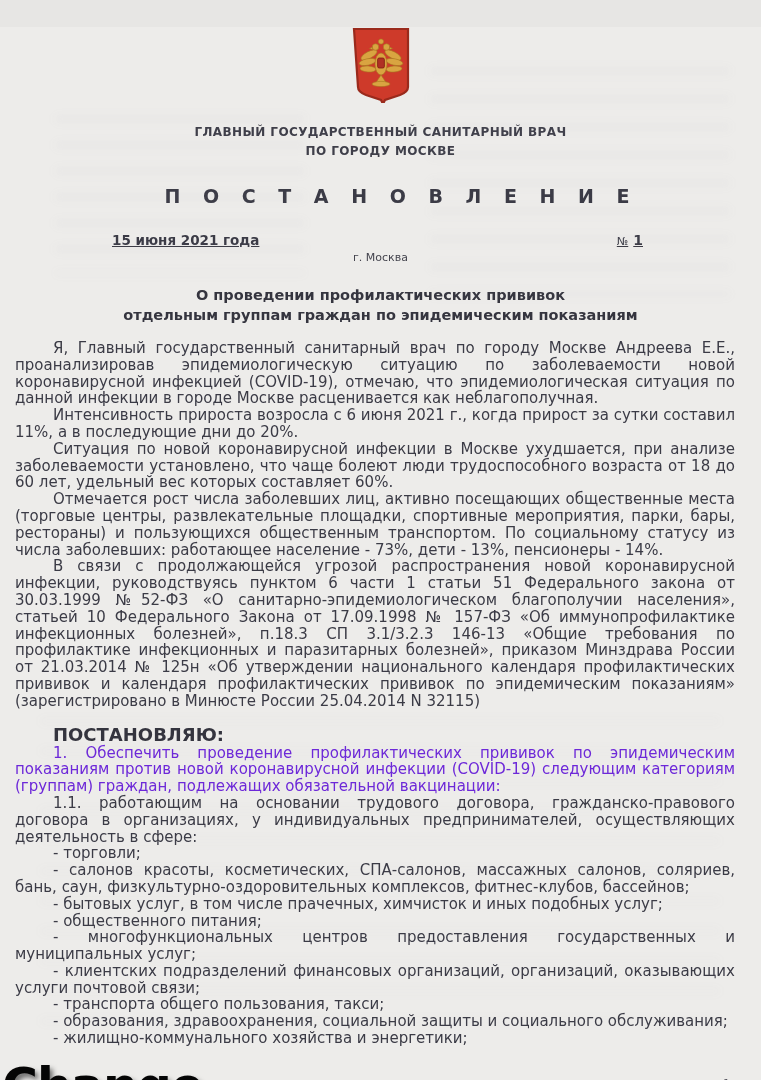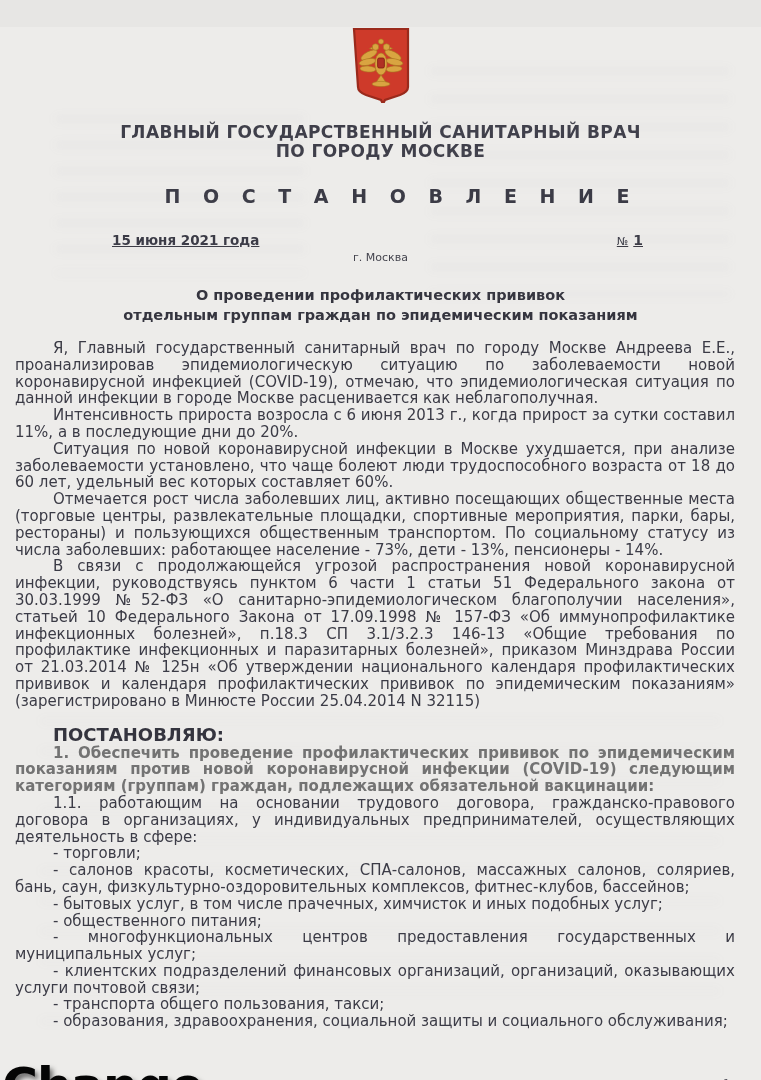--- a/index.html
+++ b/index.html
@@ -20,21 +20,21 @@
       background:repeating-linear-gradient(180deg,rgba(150,150,158,.10) 0 8px,rgba(0,0,0,0) 8px 26px);}
   .s2{left:430px;top:40px;width:300px;height:230px;
       background:repeating-linear-gradient(180deg,rgba(150,150,158,.10) 0 8px,rgba(0,0,0,0) 8px 28px);}
   .s3{left:40px;top:690px;width:680px;height:330px;
       background:repeating-linear-gradient(180deg,rgba(140,140,150,.05) 0 8px,rgba(0,0,0,0) 8px 30px);}
 
   .emblem{display:block;margin:27px auto 0 auto;}
 
   .authority{
     margin-top:20px;text-align:center;font-weight:bold;
-    font-size:17px;line-height:19px;color:#3f3f4a;letter-spacing:.4px;
+    font-size:12px;line-height:19px;color:#3f3f4a;letter-spacing:.4px;
   }
   .doc-type{
     margin-top:24px;text-align:center;font-weight:bold;
     font-size:19px;letter-spacing:8px;color:#3b3b46;padding-left:41px;
   }
   .meta-row{
     margin-top:25px;display:flex;justify-content:space-between;
     padding:0 118px 0 112px;font-size:13.5px;text-decoration:underline;
   }
   .meta-date{font-weight:bold;color:#3b3b46;}
@@ -46,21 +46,21 @@
   .subject{
     margin-top:21px;text-align:center;font-weight:bold;
     font-size:14.5px;line-height:20px;color:#35353f;
   }
 
   .textblock{margin:15px 26px 0 15px;}
   .para{
     margin:0;text-indent:38px;text-align:justify;
     font-size:15px;line-height:16.8px;color:#3b3b46;
   }
-  .para.bold{font-weight:bold;color:#737373;}
+  .para.bold{font-weight:normal;color:#6d28d9;}
   .resolution-heading{
     margin:14px 26px 0 15px;text-indent:38px;
     font-weight:bold;font-size:18px;color:#34343e;
   }
 
   .page-number{
     position:absolute;right:31px;bottom:17px;
     font-size:11px;color:#55555f;
   }
   .watermark{
@@ -116,37 +116,38 @@
   </div>
   <div class="meta-city">г. Москва</div>
 
   <div class="subject">
     <div>О проведении профилактических прививок</div>
     <div>отдельным группам граждан по эпидемическим показаниям</div>
   </div>
 
   <div class="textblock">
     <p class="para">Я, Главный государственный санитарный врач по городу Москве Андреева Е.Е., проанализировав эпидемиологическую ситуацию по заболеваемости новой коронавирусной инфекцией (COVID-19), отмечаю, что эпидемиологическая ситуация по данной инфекции в городе Москве расценивается как неблагополучная.</p>
-    <p class="para">Интенсивность прироста возросла с 6 июня 2013 г., когда прирост за сутки составил 11%, а в последующие дни до 20%.</p>
+    <p class="para">Интенсивность прироста возросла с 6 июня 2021 г., когда прирост за сутки составил 11%, а в последующие дни до 20%.</p>
     <p class="para">Ситуация по новой коронавирусной инфекции в Москве ухудшается, при анализе заболеваемости установлено, что чаще болеют люди трудоспособного возраста от 18 до 60 лет, удельный вес которых составляет 60%.</p>
     <p class="para">Отмечается рост числа заболевших лиц, активно посещающих общественные места (торговые центры, развлекательные площадки, спортивные мероприятия, парки, бары, рестораны) и пользующихся общественным транспортом. По социальному статусу из числа заболевших: работающее население - 73%,  дети - 13%, пенсионеры - 14%.</p>
     <p class="para">В связи с продолжающейся угрозой распространения новой коронавирусной инфекции, руководствуясь пунктом 6 части 1 статьи 51 Федерального закона от 30.03.1999 №52-ФЗ «О санитарно-эпидемиологическом благополучии населения», статьей 10 Федерального Закона от 17.09.1998 № 157-ФЗ «Об иммунопрофилактике инфекционных болезней», п.18.3 СП 3.1/3.2.3 146-13 «Общие требования по профилактике инфекционных и паразитарных болезней», приказом Минздрава России от 21.03.2014 № 125н «Об утверждении национального календаря профилактических прививок и календаря профилактических прививок по эпидемическим показаниям» (зарегистрировано в Минюсте России 25.04.2014 N 32115)</p>
   </div>
 
   <div class="resolution-heading">ПОСТАНОВЛЯЮ:</div>
 
   <div class="textblock" style="margin-top:0;">
     <p class="para bold">1. Обеспечить проведение профилактических прививок по эпидемическим показаниям против новой коронавирусной инфекции (COVID-19) следующим категориям (группам) граждан, подлежащих обязательной вакцинации:</p>
     <p class="para">1.1. работающим на основании трудового договора, гражданско-правового договора в организациях, у индивидуальных предпринимателей, осуществляющих деятельность в сфере:</p>
     <p class="para">- торговли;</p>
     <p class="para">- салонов красоты, косметических, СПА-салонов, массажных салонов, соляриев, бань, саун, физкультурно-оздоровительных комплексов, фитнес-клубов, бассейнов;</p>
     <p class="para">- бытовых услуг, в том числе прачечных, химчисток и иных подобных услуг;</p>
     <p class="para">- общественного питания;</p>
     <p class="para">- многофункциональных центров предоставления государственных и муниципальных услуг;</p>
     <p class="para">- клиентских подразделений финансовых организаций, организаций, оказывающих услуги почтовой связи;</p>
     <p class="para">- транспорта общего пользования, такси;</p>
     <p class="para">- образования, здравоохранения, социальной защиты и социального обслуживания;</p>
+    <p class="para">- жилищно-коммунального хозяйства и энергетики;</p>
   </div>
 
   <div class="page-number">1</div>
   <div class="watermark">Change</div>
 
 </div>
 
 </body></html>

